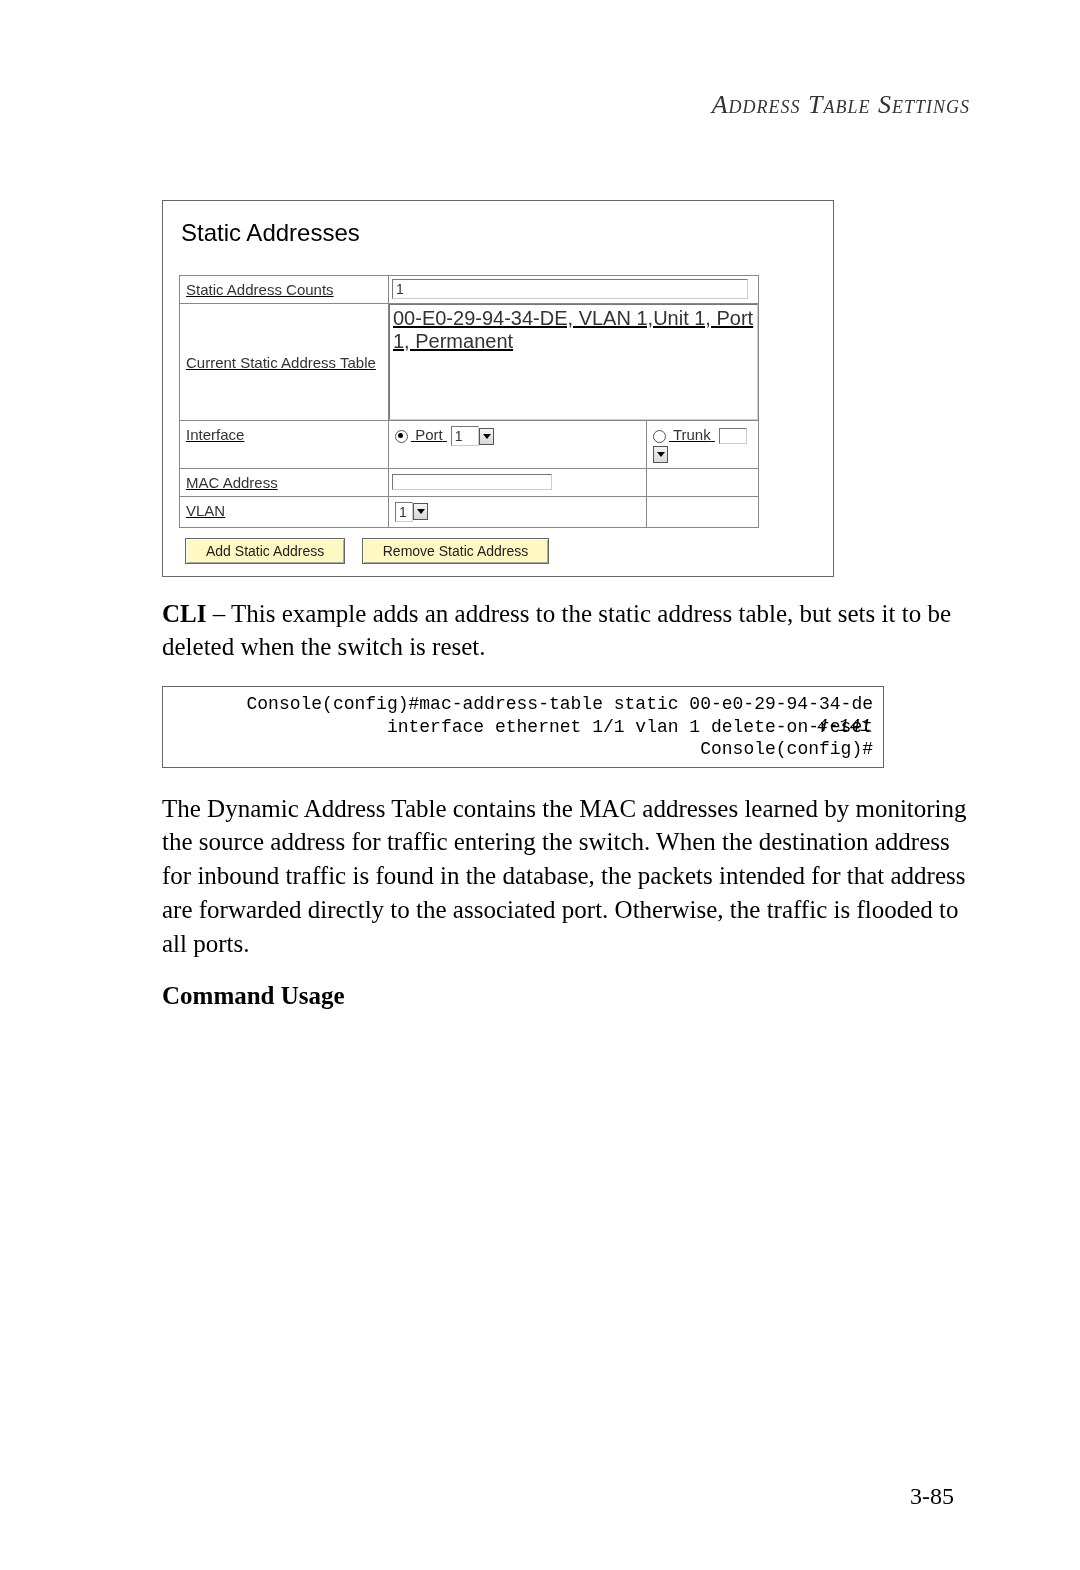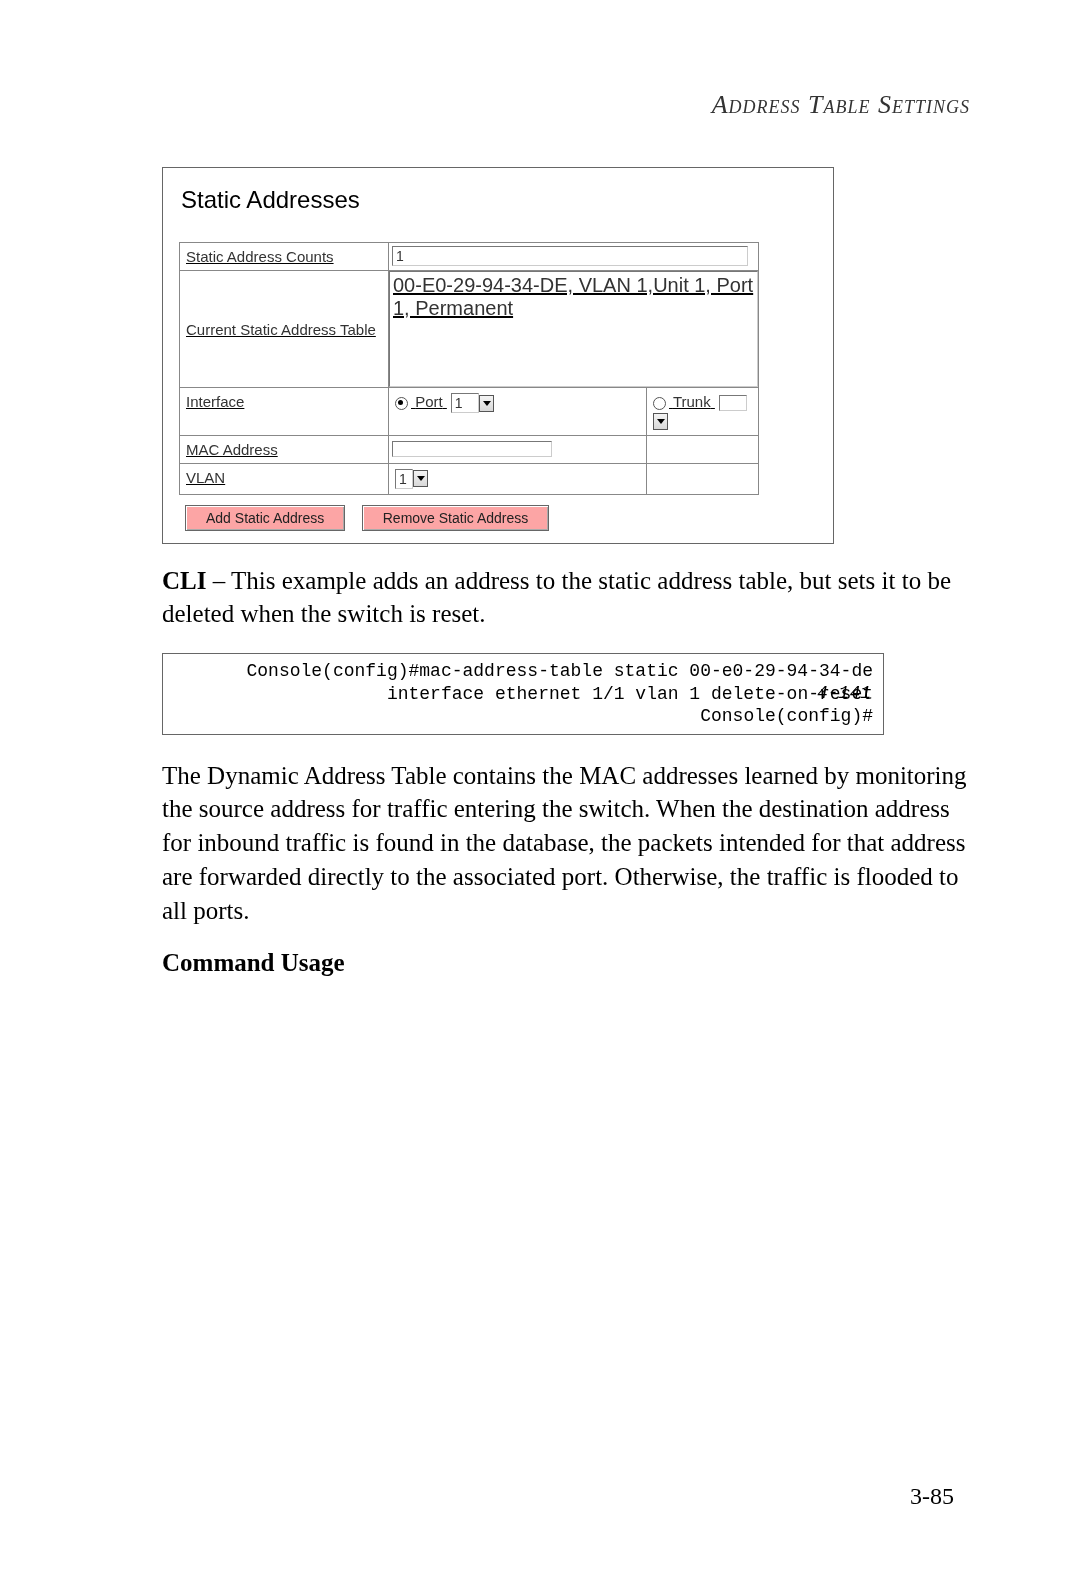--- a/index.html
+++ b/index.html
@@ -19,21 +19,21 @@
     height: 100%;
     position: relative;
   }
   .running-head {
     text-align: right;
     font-variant: small-caps;
     font-style: italic;
     font-size: 26px;
     letter-spacing: 1px;
     color: #333;
-    margin-bottom: 47px;
+    margin-bottom: 80px;
   }
   .body-para {
     font-size: 25px;
     line-height: 1.35;
     margin: 0 0 22px 52px;
   }
   .body-para .lead {
     font-weight: bold;
   }
   .screenshot {
@@ -113,21 +113,21 @@
     content: "";
     position: absolute;
     left: 3px; top: 5px;
     border-left: 4px solid transparent;
     border-right: 4px solid transparent;
     border-top: 5px solid #000;
   }
   .button3d {
     display: inline-block;
     border: 1px solid #666;
-    background: #fca5a5;
+    background: #fef9c3;
     font-size: 14px;
     padding: 4px 20px;
     color: #222;
     box-shadow: inset 1px 1px 0 #fff, inset -1px -1px 0 #aaa;
     margin: 10px 6px 0 6px;
   }
   .buttons-row {
     margin-left: 4px;
   }
   .code-box {

